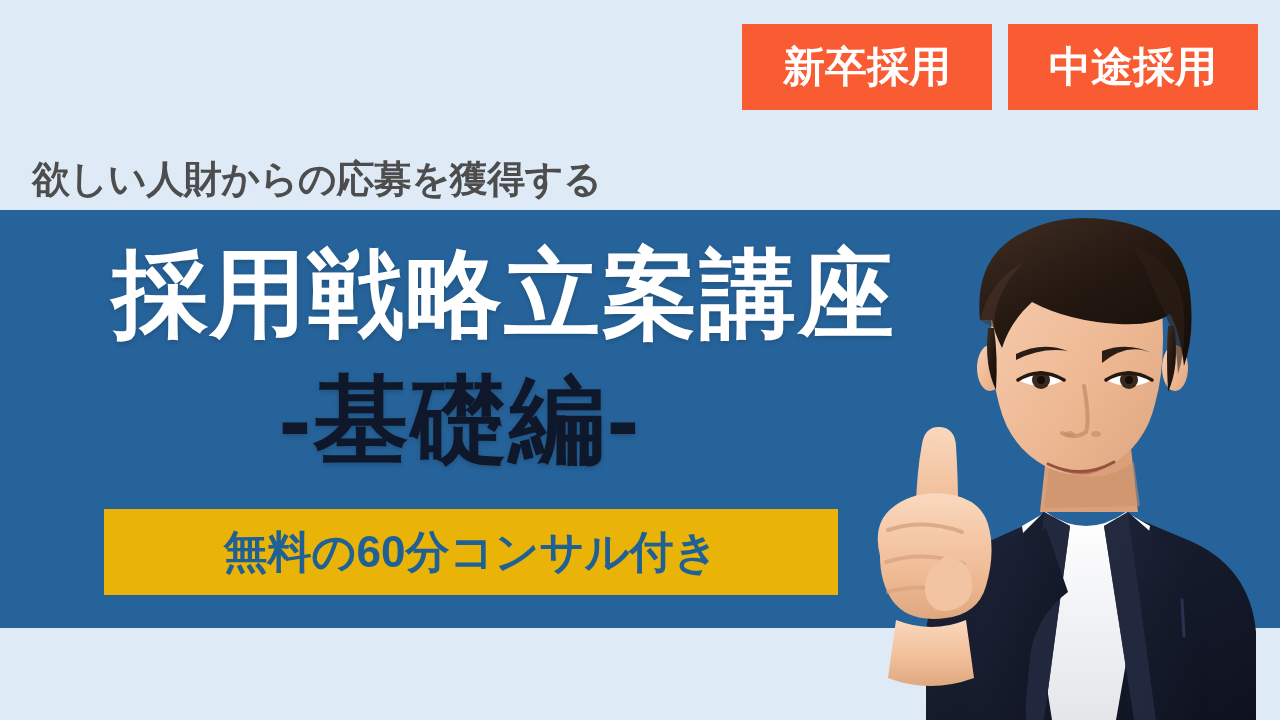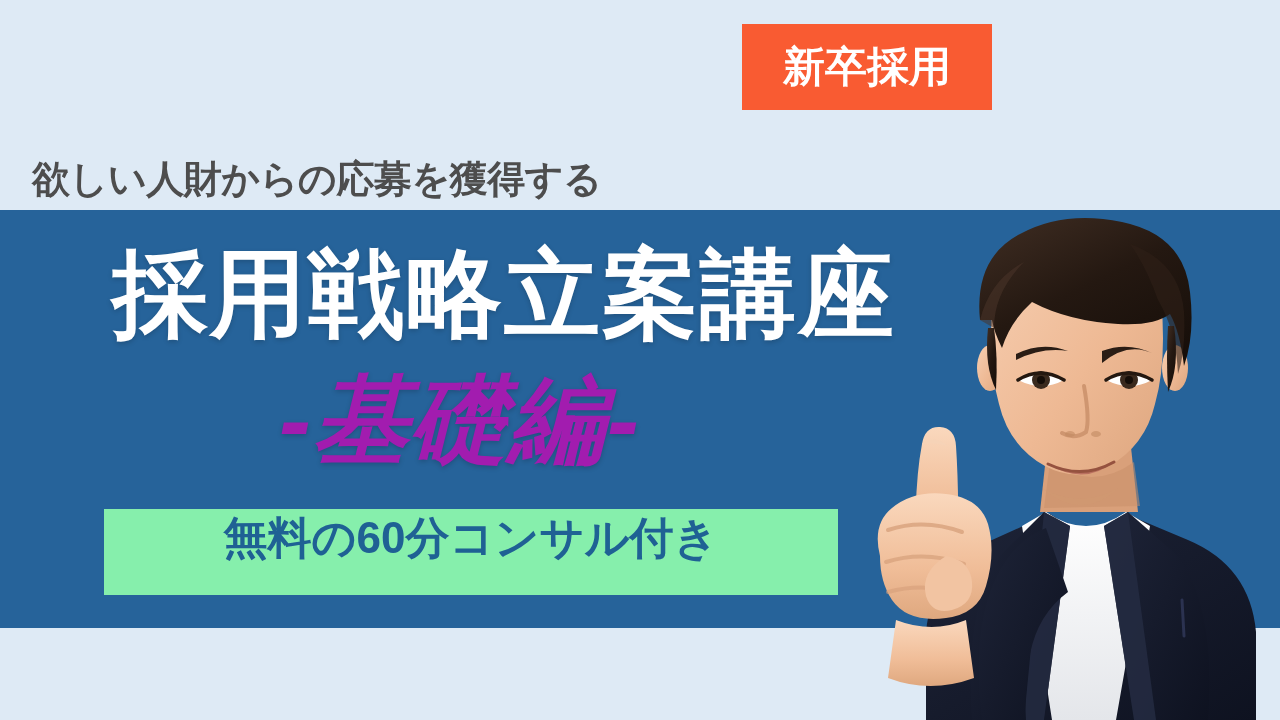--- a/index.html
+++ b/index.html
@@ -82,39 +82,39 @@
     text-shadow: 0 2px 5px rgba(0,0,0,0.18);
     white-space: nowrap;
     padding-left: 44px;
   }
   .course-subtitle {
     position: absolute;
     left: 0;
     top: 370px;
     width: 920px;
     text-align: center;
-    color: #a21caf;
+    color: #0f172a;
     font-size: 96px;
     font-weight: 700;
     line-height: 1.04;
     letter-spacing: 2px;
     text-shadow: 0 2px 5px rgba(0,0,0,0.18);
     white-space: nowrap;
-    font-style: italic;
   }
 
   
   .callout-box {
     position: absolute;
     left: 104px;
     top: 509px;
     width: 734px;
     height: 86px;
-    background: #86efac;
+    background: #eab308;
     display: flex;
+    align-items: center;
     justify-content: center;
   }
   .callout-text {
     color: #1f6194;
     font-size: 44px;
     font-weight: 700;
     letter-spacing: 0px;
     white-space: nowrap;
   }
 
@@ -145,20 +145,21 @@
 <div id="slide">
 
   <div class="top-strip">
 
     <div class="headline">
       <span class="ln">欲しい人財からの応募を獲得する</span>
     </div>
 
     <div class="badges">
       <div class="badge">新卒採用</div>
+      <div class="badge">中途採用</div>
     </div>
 
   </div>
 
   <div class="blue-band"></div>
 
   <div class="course-title">採用戦略立案講座</div>
   <div class="course-subtitle">-基礎編-</div>
 
   <div class="callout-box">

